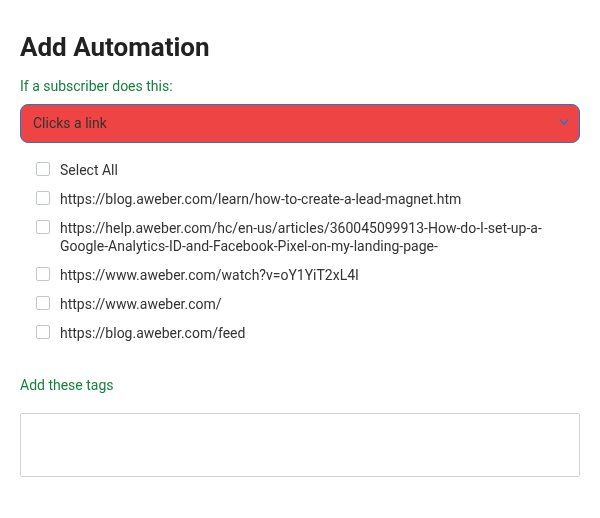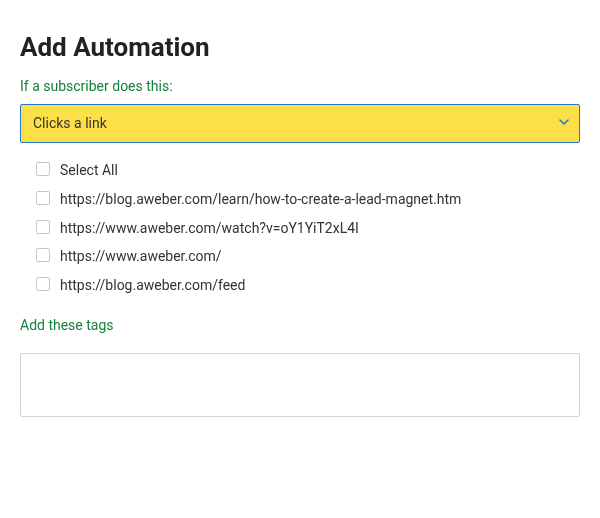--- a/index.html
+++ b/index.html
@@ -22,25 +22,25 @@
     font-size: 14px;
     margin: 0 0 10px 0;
     color: #15803d;
   }
   .select-wrapper {
     position: relative;
   }
   .select-box {
     width: 100%;
     border: 1px solid #2377d1;
-    border-radius: 2px;
+    border-radius: 8px;
     padding: 10px 32px 10px 12px;
     font-size: 14px;
     color: #333;
-    background: #fde047;
+    background: #ef4444;
     cursor: pointer;
     line-height: 1.2;
   }
   .select-arrow {
     position: absolute;
     right: 10px;
     top: 50%;
     transform: translateY(-50%);
     pointer-events: none;
   }
@@ -65,21 +65,21 @@
     background: #fff;
   }
   .link-label {
     flex: 1 1 auto;
     font-size: 14px;
     line-height: 1.35;
     color: #333;
     word-break: break-word;
   }
   .tags-section {
-    margin-top: 22px;
+    margin-top: 34px;
   }
   .tags-input {
     width: 100%;
     height: 64px;
     border: 1px solid #d0d4d9;
     border-radius: 2px;
     margin-top: 10px;
     padding: 8px;
     font-family: inherit;
     font-size: 14px;
@@ -109,20 +109,24 @@
     <div class="checkbox"></div>
     <div class="link-label">Select All</div>
   </div>
 
   <div class="link-item">
     <div class="checkbox"></div>
     <div class="link-label">https://blog.aweber.com/learn/how-to-create-a-lead-magnet.htm</div>
   </div>
 
 
+  <div class="link-item">
+    <div class="checkbox"></div>
+    <div class="link-label">https://help.aweber.com/hc/en-us/articles/360045099913-How-do-I-set-up-a-Google-Analytics-ID-and-Facebook-Pixel-on-my-landing-page-</div>
+  </div>
 
   <div class="link-item">
     <div class="checkbox"></div>
     <div class="link-label">https://www.aweber.com/watch?v=oY1YiT2xL4I</div>
   </div>
 
   <div class="link-item">
     <div class="checkbox"></div>
     <div class="link-label">https://www.aweber.com/</div>
   </div>

